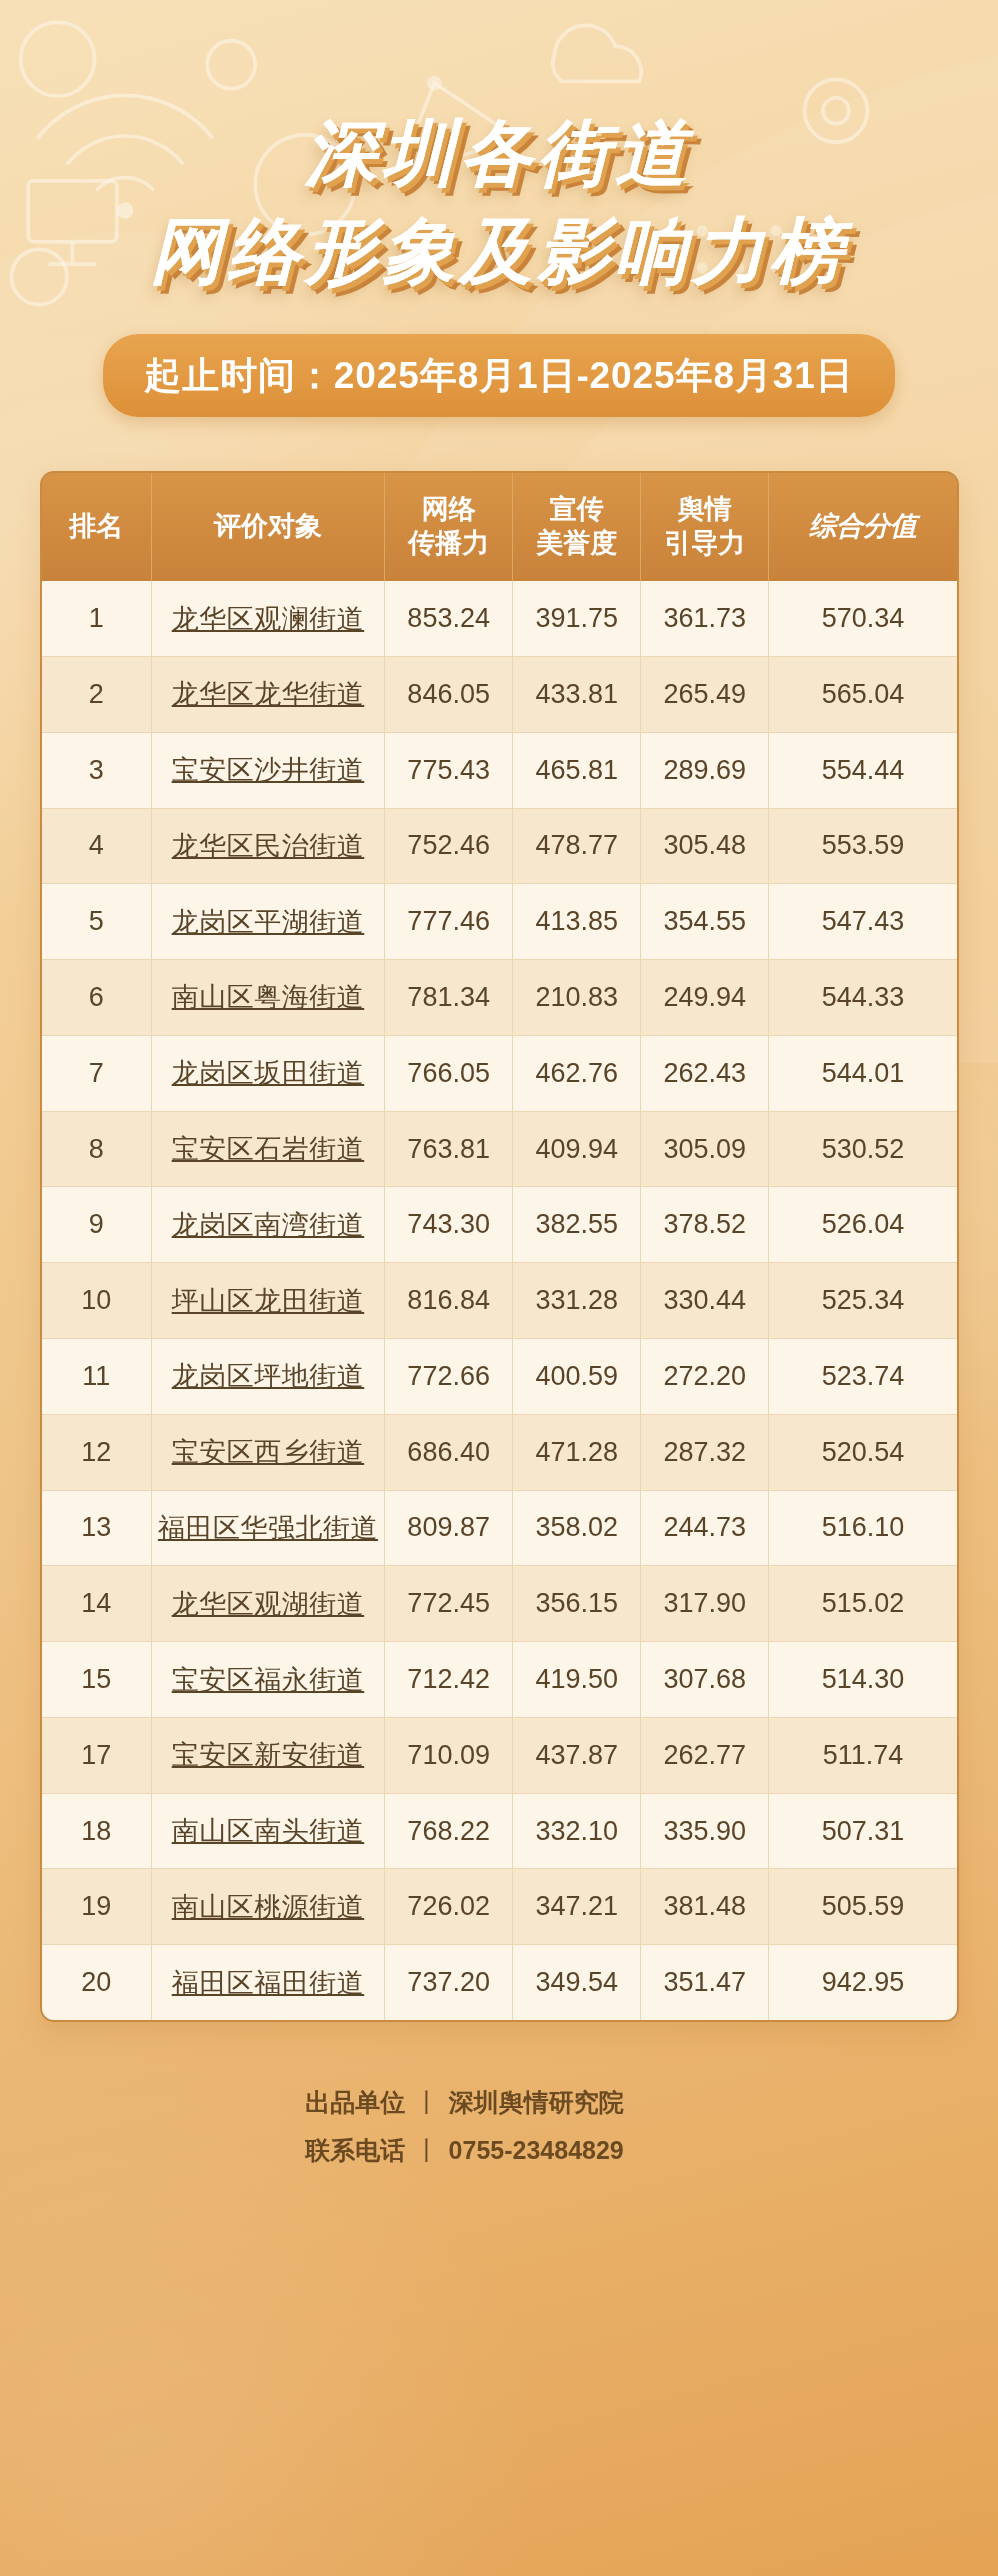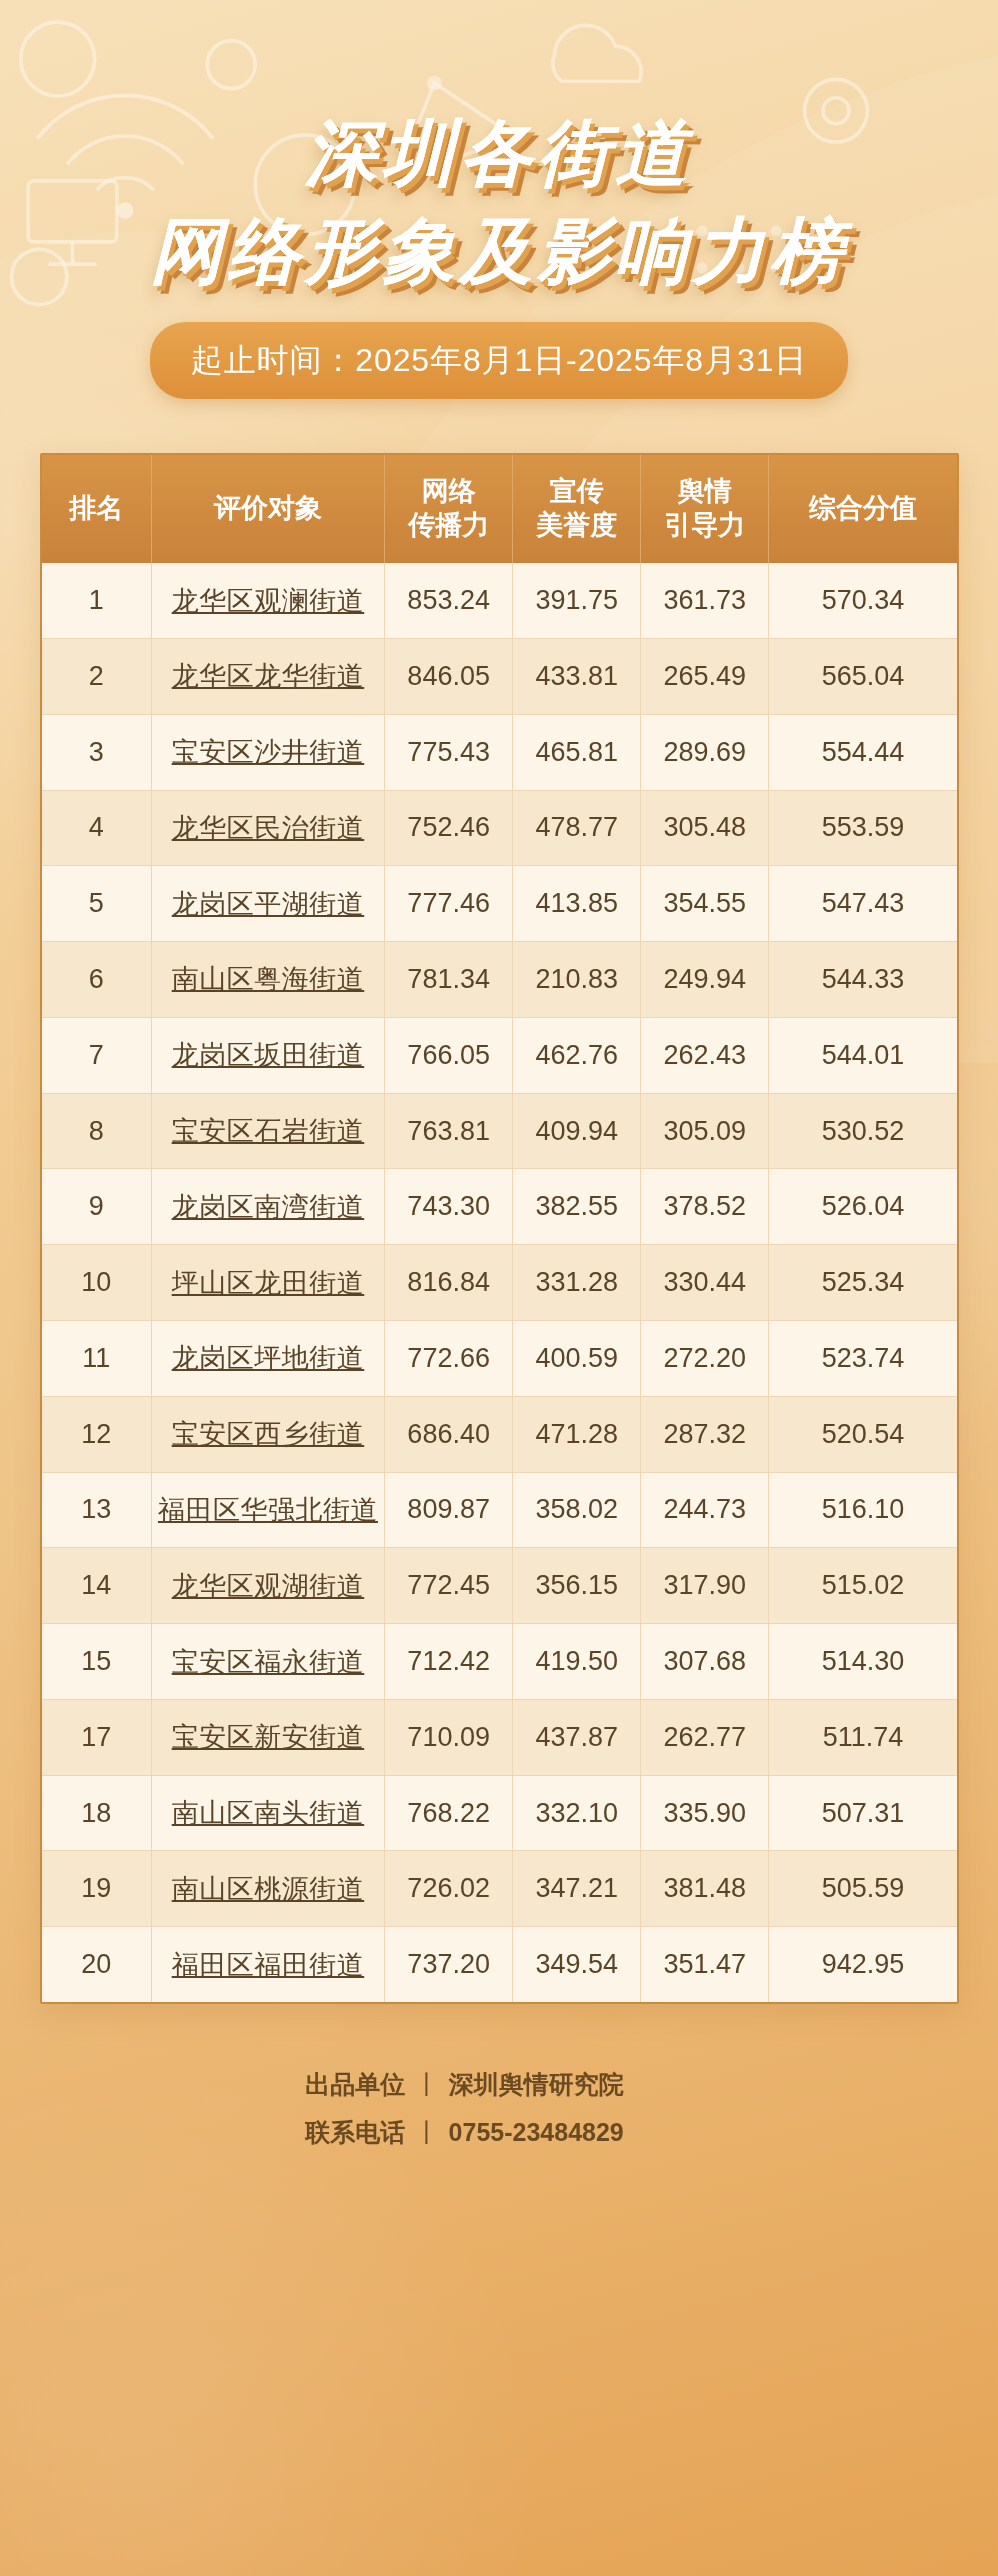--- a/index.html
+++ b/index.html
@@ -70,58 +70,58 @@
       7.4px 8.3px 0 #c9833a,
       0 9.2px 13px rgba(160,100,30,0.35);
     font-style: italic;
   }
   .title-line.second {
     margin-top: 13px;
   }
 
   .date-pill {
     display: inline-block;
-    margin-top: 28px;
+    margin-top: 40px;
     padding: 16.6px 41px;
     border-radius: 35px;
     background: linear-gradient(180deg, #e8a44f 0%, #dd9038 100%);
     color: #ffffff;
-    font-size: 32px;
-    font-weight: normal;
+    font-size: 37px;
+    font-weight: bold;
     letter-spacing: 0.9px;
     box-shadow: 0 5.5px 15px rgba(180,115,40,0.28);
   }
 
   
   .table-wrap {
     position: relative;
     z-index: 3;
     margin: 54px auto 0 auto;
     width: 915px;
     border: 2.8px solid #ca8a3f;
-    border-radius: 2px;
+    border-radius: 14px;
     overflow: hidden;
     box-shadow: 0 9.2px 28px rgba(170,110,40,0.18);
     background: #a3a3a3;
   }
   table {
     width: 100%;
     border-collapse: collapse;
     table-layout: fixed;
   }
   thead th {
     background: linear-gradient(180deg, #d79446 0%, #c9823a 100%);
     color: #ffffff;
     font-size: 27px;
     font-weight: bold;
     padding: 20.3px 3.7px;
     border-right: 1.8px solid #e0a868;
     line-height: 1.25;
   }
-  thead th:last-child { border-right: none; }
+  thead th:last-child { border-right: none; font-style: italic; }
 
   tbody td {
     text-align: center;
     font-size: 27px;
     color: #5a4428;
     padding: 19.4px 3.7px;
     border-right: 1.8px solid #ecd6b4;
     border-bottom: 1.8px solid #ecd6b4;
     font-family: "Liberation Sans", sans-serif;
   }

